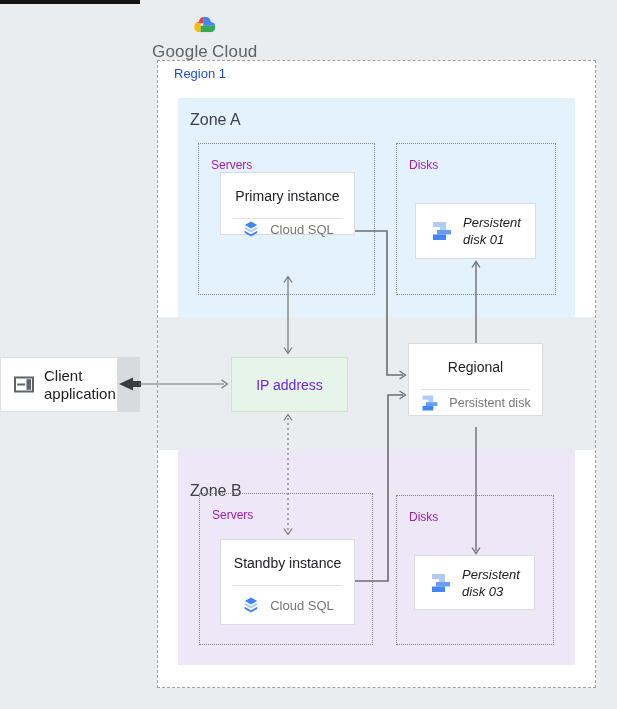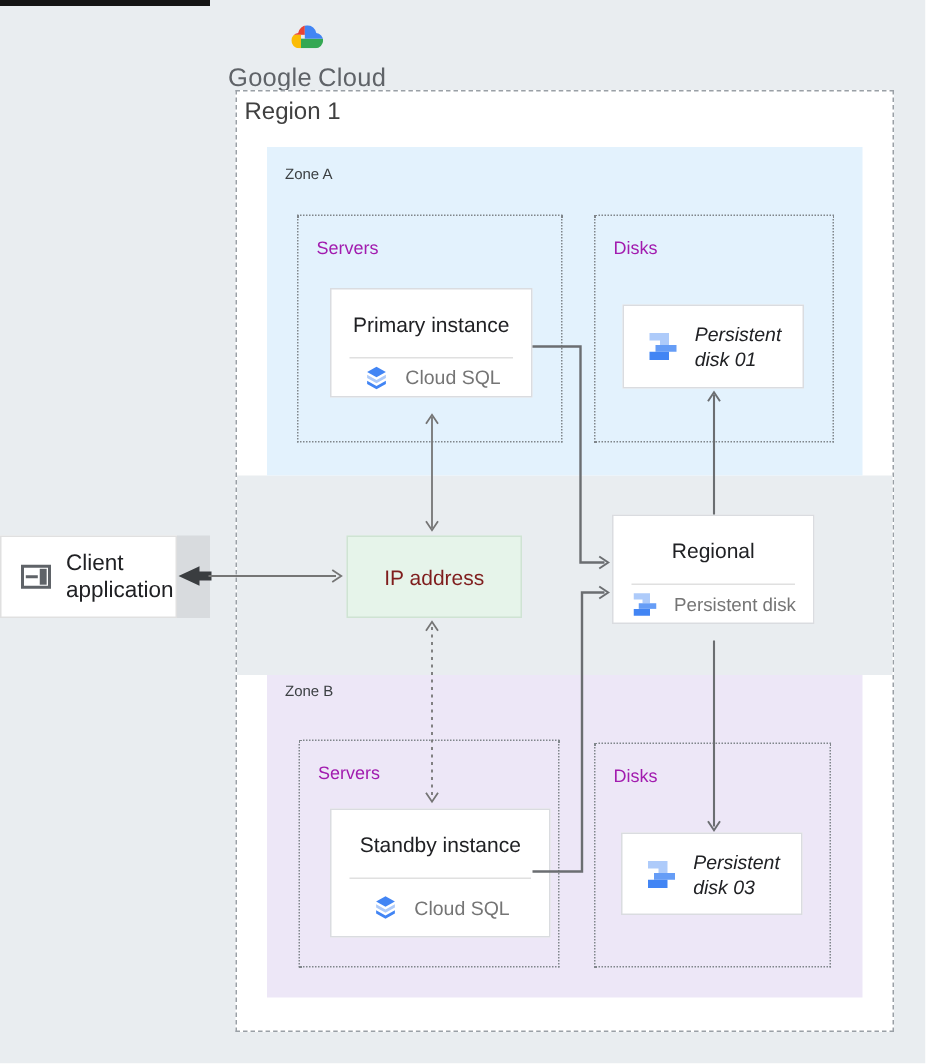--- a/index.html
+++ b/index.html
@@ -5,37 +5,37 @@
   html,body{margin:0;padding:0;}
   body{font-family:"Liberation Sans","DejaVu Sans",sans-serif;}
   .canvas{position:relative;width:617px;height:709px;background:#e9edf0;overflow:hidden;}
   .abs{position:absolute;}
   .top-bar{left:0;top:0;width:140px;height:4px;background:#141414;}
   .logo{left:152px;top:14px;display:flex;align-items:center;gap:7px;flex-direction:column;}
   .logo-text{font-size:17px;color:#5f6368;letter-spacing:.2px;}
   .logo-text .w1{font-weight:500;margin-right:4px;}
   .logo-text .w2{font-weight:400;}
   .region{left:157px;top:60px;width:439px;height:628px;background:#ffffff;border:1px dashed #9aa0a6;box-sizing:border-box;}
-  .region-label{left:163px;top:66px;font-size:16px;color:#404040;}
+  .region-label{left:174px;top:66px;font-size:13px;color:#1d4ed8;}
   .gray-band{left:158px;top:317px;width:437px;height:133px;background:#e9edf0;}
   .zone{box-sizing:border-box;}
   .zone-a{left:178px;top:98px;width:397px;height:219px;background:#e3f2fd;}
   .zone-b{left:178px;top:450px;width:397px;height:215px;background:#ede7f7;}
-  .zone-label{font-size:10px;color:#3c4043;}
+  .zone-label{font-size:16px;color:#3c4043;}
   .dotted-group{border:1px dotted #80868b;box-sizing:border-box;}
   .group-label{font-size:12px;color:#a21caf;}
   .card{background:#fff;border:1px solid #dadce0;box-sizing:border-box;}
   .inst-card{display:flex;flex-direction:column;}
   .inst-title{flex:0 0 45px;display:flex;align-items:center;justify-content:center;font-size:14px;color:#202124;}
   .divider{border-top:1px solid #e0e0e0;margin:0 12px;}
   .inst-row{flex:1;display:flex;align-items:center;justify-content:center;gap:9px;}
   .product-label{font-size:13px;color:#757575;}
   .disk-card{display:flex;align-items:center;justify-content:center;gap:9px;font-style:italic;}
   .disk-text{font-size:13px;line-height:17px;color:#202124;}
-  .ip-box{background:#e6f4ea;border:1px solid #cfe3d3;box-sizing:border-box;display:flex;align-items:center;justify-content:center;font-size:14px;color:#7f1d1d;}
+  .ip-box{background:#e6f4ea;border:1px solid #cfe3d3;box-sizing:border-box;display:flex;align-items:center;justify-content:center;font-size:14px;color:#6d28d9;}
   .client-card{display:flex;align-items:center;gap:10px;padding-left:13px;box-sizing:border-box;border:1px solid #e0e0e0;}
   .client-text{font-size:15px;line-height:18px;color:#202124;}
   .client-tab{left:118px;top:357px;width:22px;height:55px;background:#d8dbde;}
   svg.overlay{left:0;top:0;pointer-events:none;}
 </style>
 </head>
 <body>
 
 <div class="canvas">
 
@@ -67,21 +67,21 @@
 
   <div class="abs zone zone-a"></div>
   <div class="abs zone-label" style="left:190px;top:111px;">Zone A</div>
 
   <div class="abs dotted-group" style="left:198px;top:143px;width:177px;height:152px;"></div>
   <div class="abs group-label" style="left:211px;top:158px;">Servers</div>
 
   <div class="abs dotted-group" style="left:396px;top:143px;width:160px;height:152px;"></div>
   <div class="abs group-label" style="left:409px;top:158px;">Disks</div>
 
-  <div class="abs card inst-card" style="left:220px;top:192px;width:135px;height:73px;">
+  <div class="abs card inst-card" style="left:220px;top:172px;width:135px;height:63px;">
     <div class="inst-title">Primary instance</div>
     <div class="divider"></div>
     <div class="inst-row">
       <svg width="20" height="20" viewBox="0 0 24 24">
         <path fill="#4285F4" d="M12 3 4.5 7.2 12 11.4 19.5 7.2Z"></path>
         <path fill="#AECBFA" d="M4.5 9.3 12 13.5 19.5 9.3V12L12 16.2 4.5 12Z"></path>
         <path fill="#4285F4" d="M4.5 14.1 12 18.3 19.5 14.1v2.7L12 21l-7.5-4.2Z"></path>
       </svg>
       <span class="product-label">Cloud SQL</span>
     </div>
@@ -123,29 +123,29 @@
       <rect x="12.5" y="3.2" width="4.6" height="10.6" fill="#5f6368"></rect>
       <rect x="3.2" y="7.5" width="8" height="2" fill="#5f6368"></rect>
     </svg>
     <div class="client-text">
       <div>Client</div>
       <div>application</div>
     </div>
   </div>
 
   <div class="abs zone zone-b"></div>
-  <div class="abs zone-label" style="left:190px;top:456px;">Zone B</div>
+  <div class="abs zone-label" style="left:190px;top:482px;">Zone B</div>
 
   <div class="abs dotted-group" style="left:199px;top:493px;width:174px;height:152px;"></div>
   <div class="abs group-label" style="left:212px;top:508px;">Servers</div>
 
   <div class="abs dotted-group" style="left:396px;top:495px;width:158px;height:150px;"></div>
   <div class="abs group-label" style="left:409px;top:510px;">Disks</div>
 
-  <div class="abs card inst-card" style="left:220px;top:539px;width:147px;height:86px;">
+  <div class="abs card inst-card" style="left:220px;top:539px;width:135px;height:86px;">
     <div class="inst-title">Standby instance</div>
     <div class="divider"></div>
     <div class="inst-row">
       <svg width="20" height="20" viewBox="0 0 24 24">
         <path fill="#4285F4" d="M12 3 4.5 7.2 12 11.4 19.5 7.2Z"></path>
         <path fill="#AECBFA" d="M4.5 9.3 12 13.5 19.5 9.3V12L12 16.2 4.5 12Z"></path>
         <path fill="#4285F4" d="M4.5 14.1 12 18.3 19.5 14.1v2.7L12 21l-7.5-4.2Z"></path>
       </svg>
       <span class="product-label">Cloud SQL</span>
     </div>

